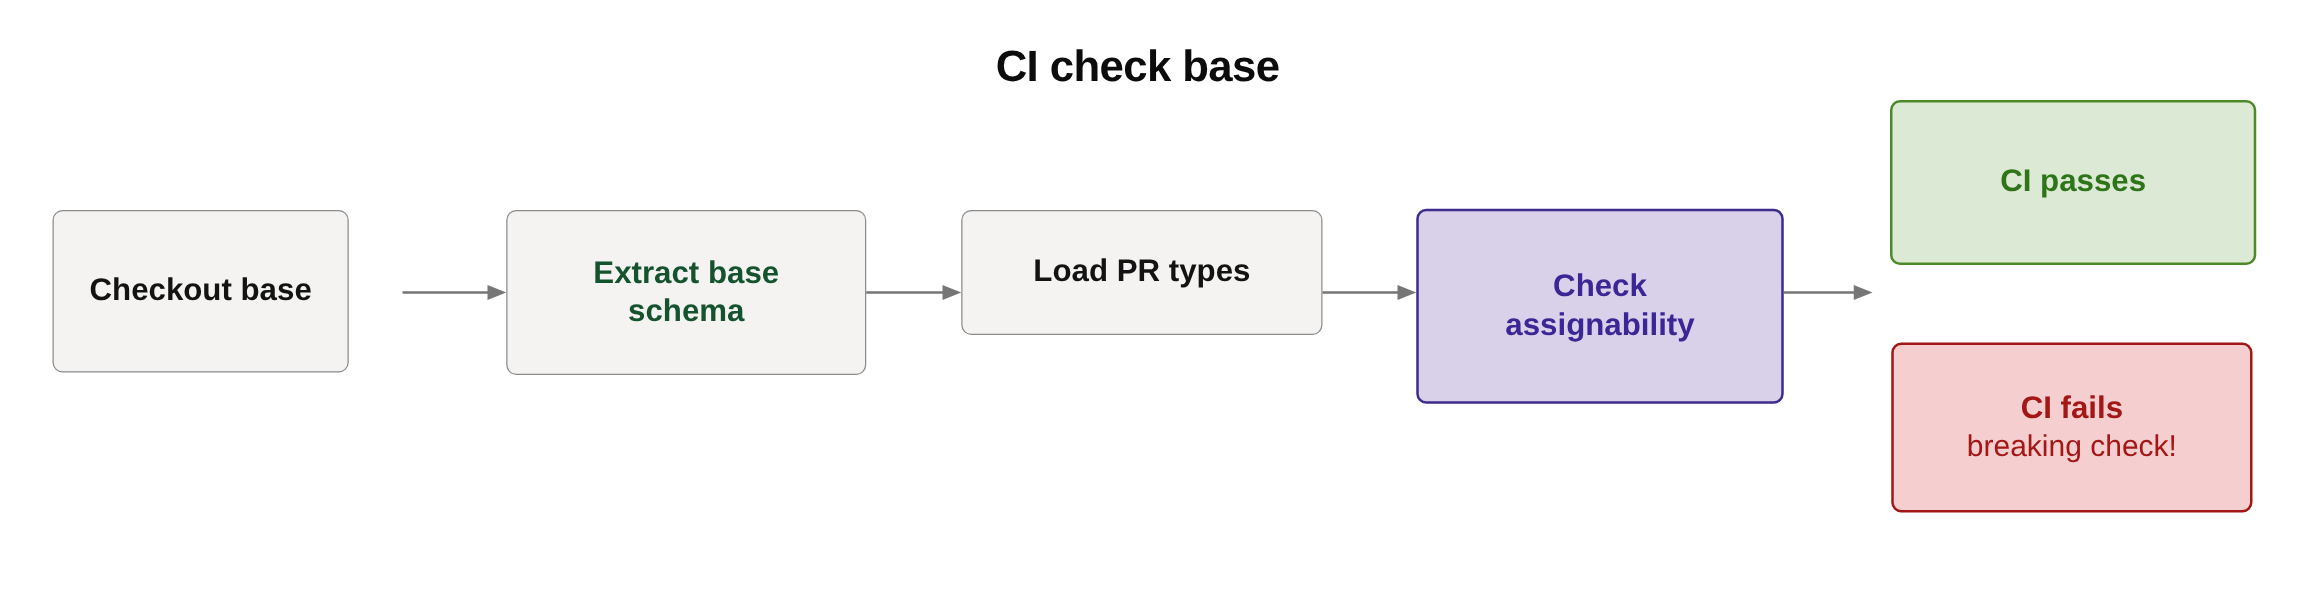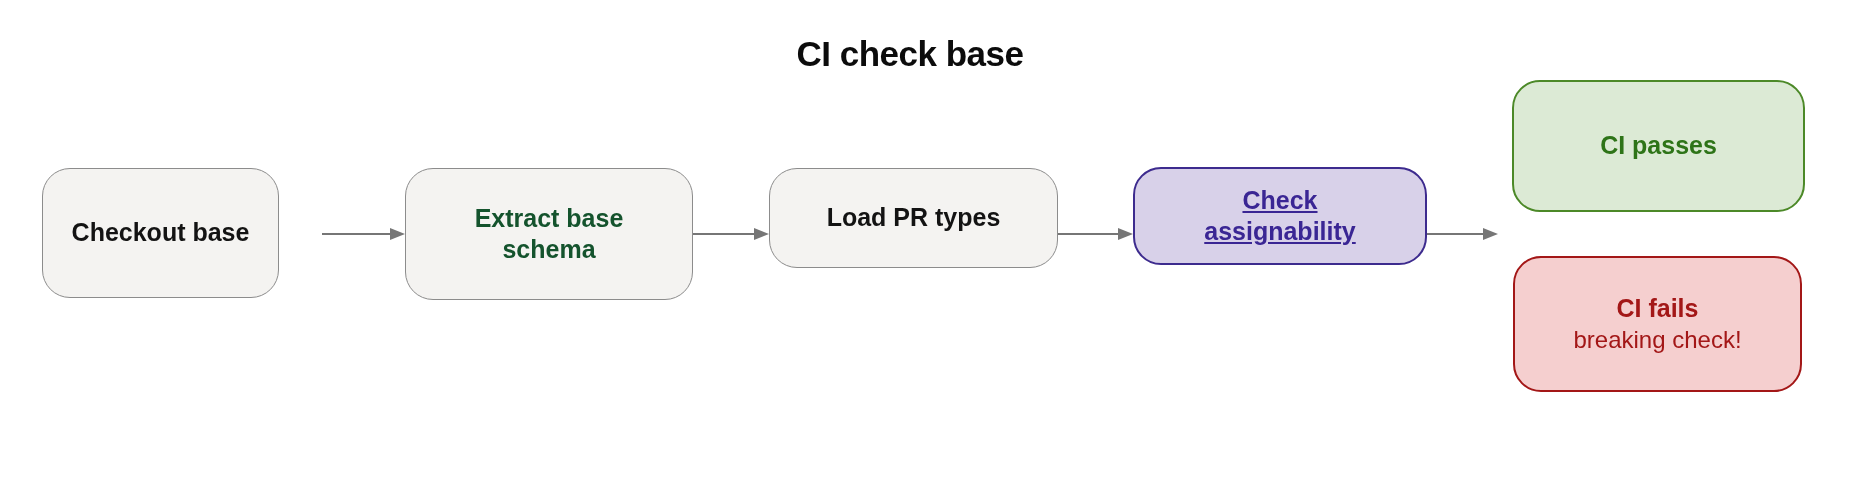--- a/index.html
+++ b/index.html
@@ -23,42 +23,42 @@
   }
 
   .node {
     position: absolute;
     box-sizing: border-box;
     display: flex;
     flex-direction: column;
     align-items: center;
     justify-content: center;
     text-align: center;
-    border-radius: 28px;
+    border-radius: 8px;
     border: 1.5px solid transparent;
     line-height: 1.26;
   }
   .node--accent { border-width: 2.5px; }
 
   .node-label {
     font-size: 25px;
     font-weight: 700;
     max-width: 215px;
   }
   .node-sublabel {
     font-size: 24px;
     font-weight: 400;
     max-width: 230px;
   }
 
   
   .node--step1  { left: 42px;   top: 168px; width: 237px; height: 130px; }
   .node--step2  { left: 405px;  top: 168px; width: 288px; height: 132px; }
   .node--step3  { left: 769px;  top: 168px; width: 289px; height: 100px; }
-  .node--step4  { left: 1133px; top: 167px; width: 294px; height: 98px; text-decoration: underline; }
+  .node--step4  { left: 1133px; top: 167px; width: 294px; height: 156px; }
   .node--pass   { left: 1512px; top: 80px;  width: 293px; height: 132px; }
   .node--fail   { left: 1513px; top: 256px; width: 289px; height: 136px; }
 
   
   .arrow { position: absolute; height: 0; }
   .arrow--1 { left: 322px;  top: 234px; width: 83px; }
   .arrow--2 { left: 693px;  top: 234px; width: 76px; }
   .arrow--3 { left: 1058px; top: 234px; width: 75px; }
   .arrow--4 { left: 1427px; top: 234px; width: 71px; }
   .arrow-shaft {
@@ -115,18 +115,18 @@
 
   <div class="arrow arrow--4" style="color: rgb(118, 118, 118);">
     <span class="arrow-shaft"></span>
     <span class="arrow-head"></span>
   </div>
 
   <div class="node node--accent node--pass" style="background-color: rgb(220, 234, 213); border-color: rgb(76, 137, 40); color: rgb(46, 116, 24);">
     <span class="node-label">CI passes</span>
   </div>
 
-  <div class="node node--accent node--fail" style="background-color: rgb(245, 207, 207); border-color: rgb(163, 23, 23); color: rgb(163, 23, 23);">
+  <div class="node node--accent node--fail" style="background-color: rgb(245, 207, 207); border-color: rgb(163, 23, 23); color: rgb(163, 23, 23); margin-top: 18px;">
     <span class="node-label">CI fails</span>
     <span class="node-sublabel">breaking check!</span>
   </div>
 
 </div>
 
 </body></html>

